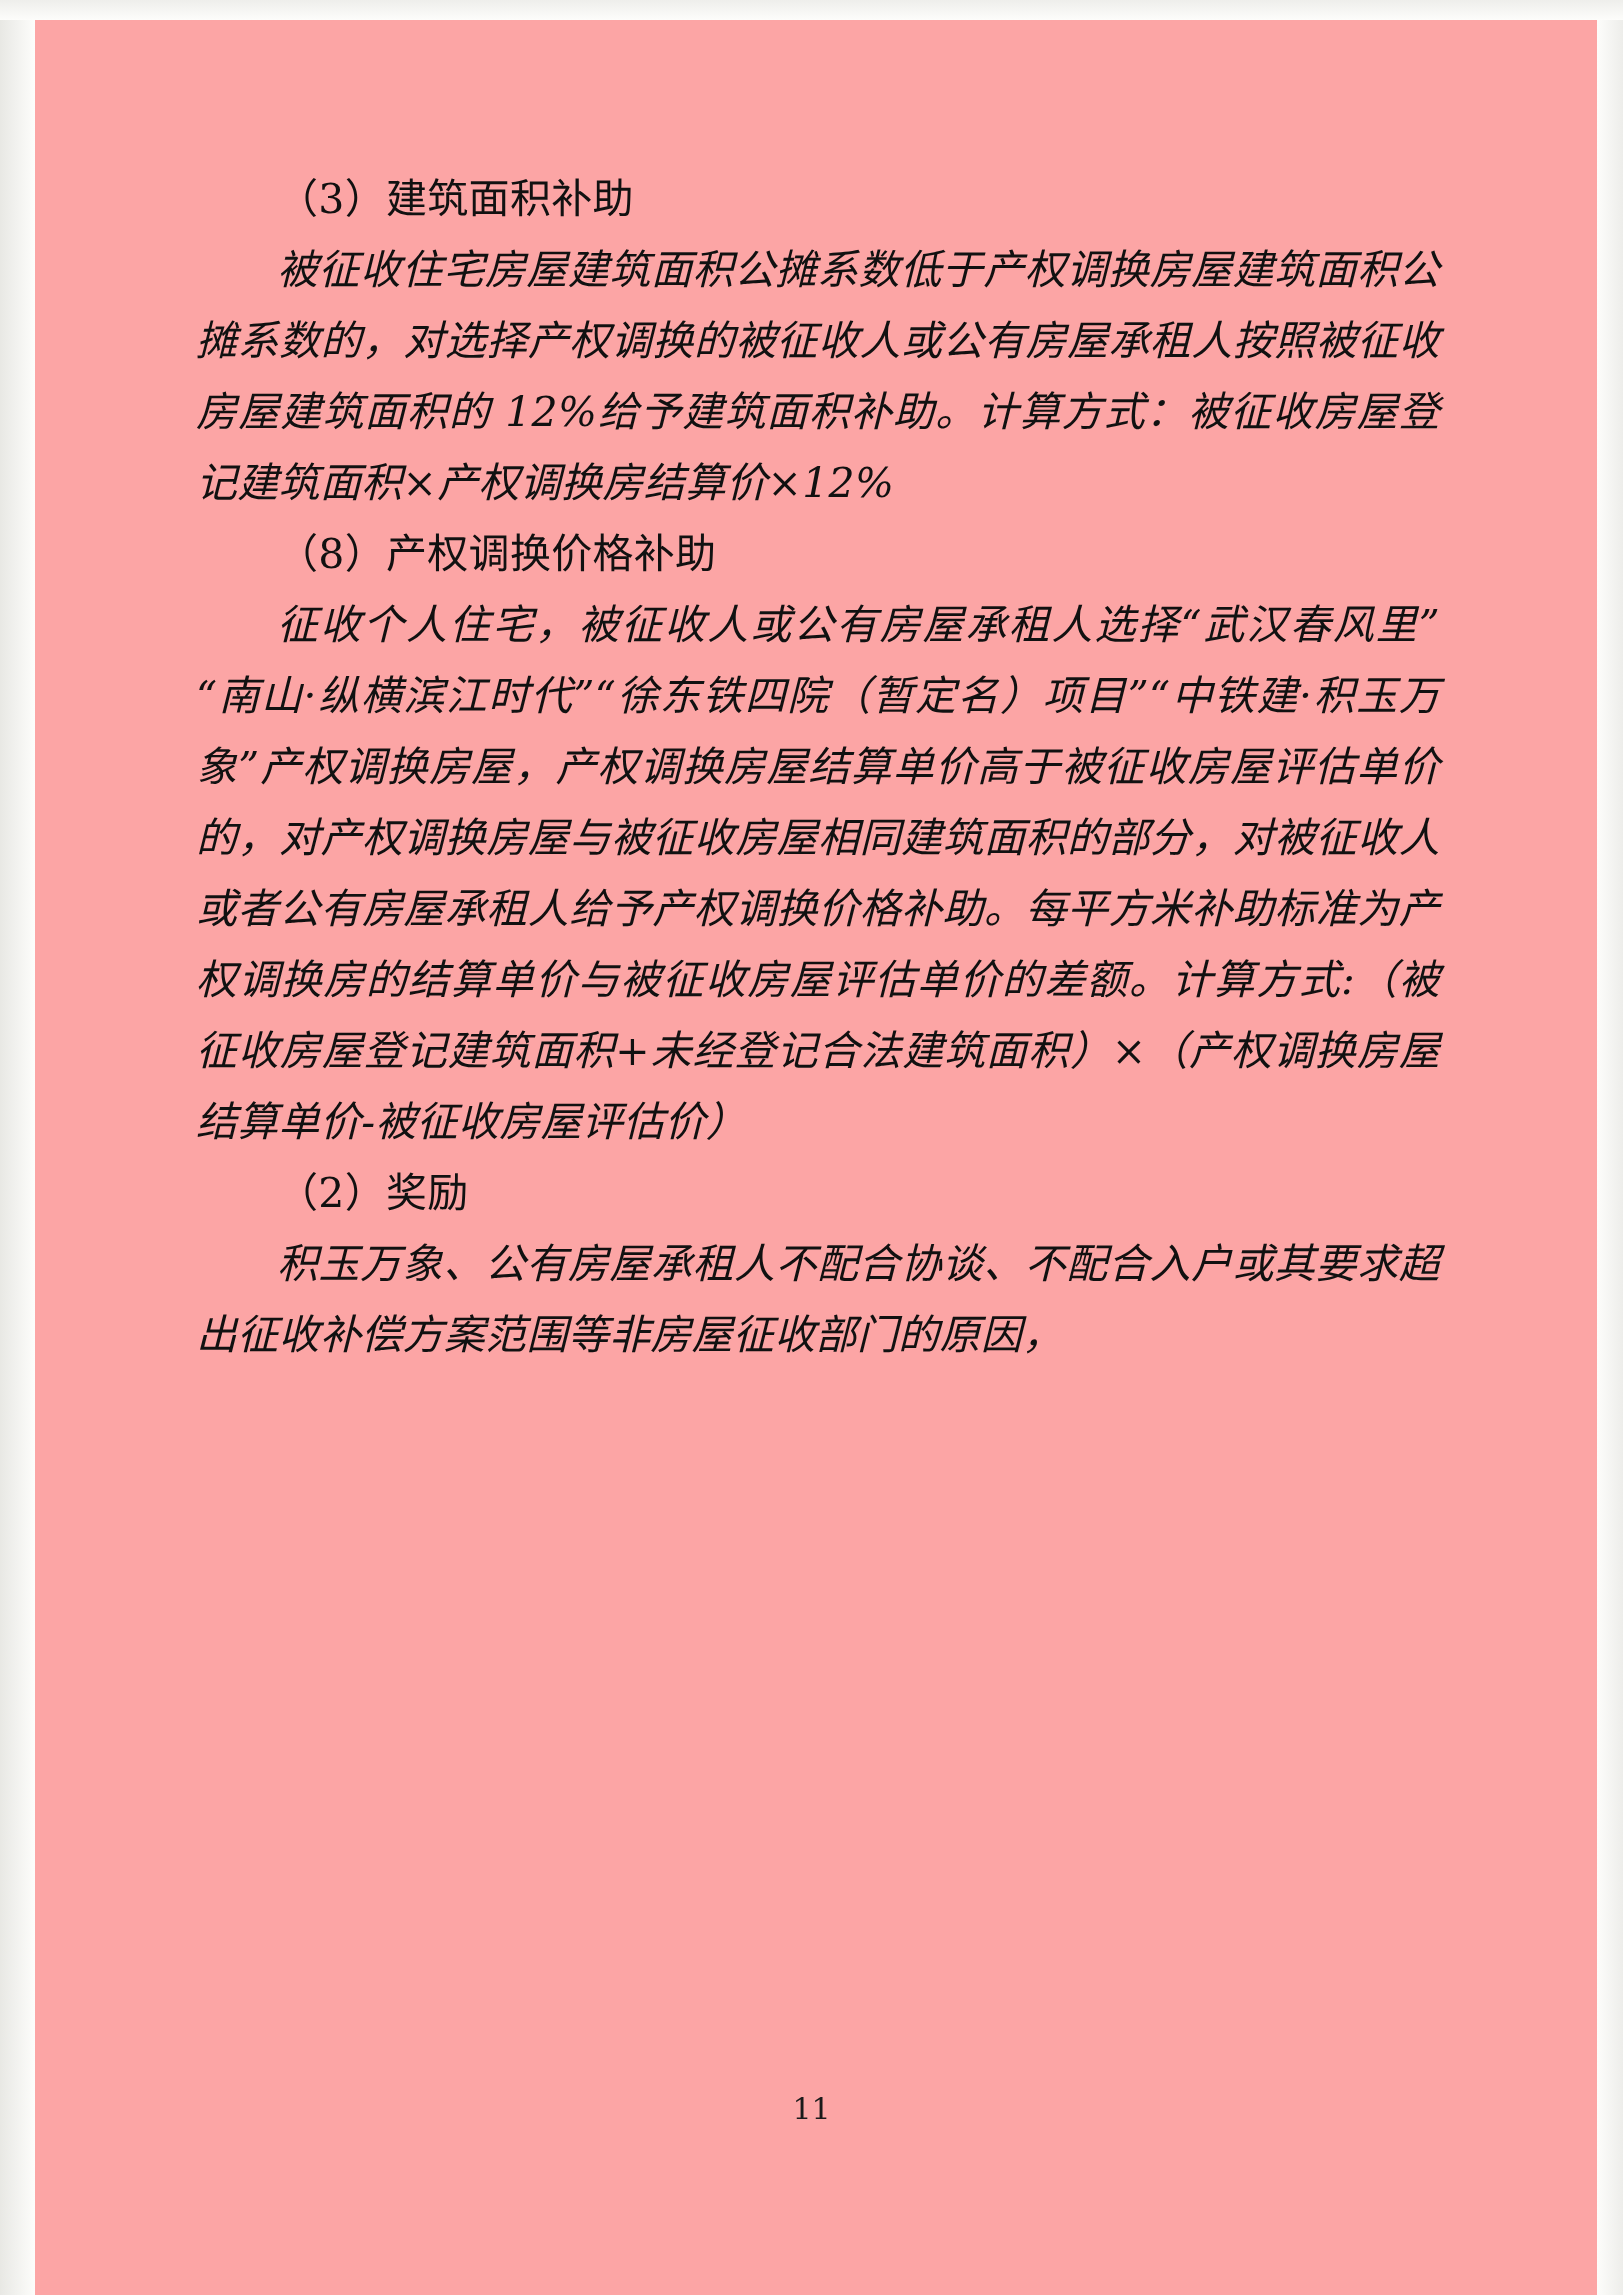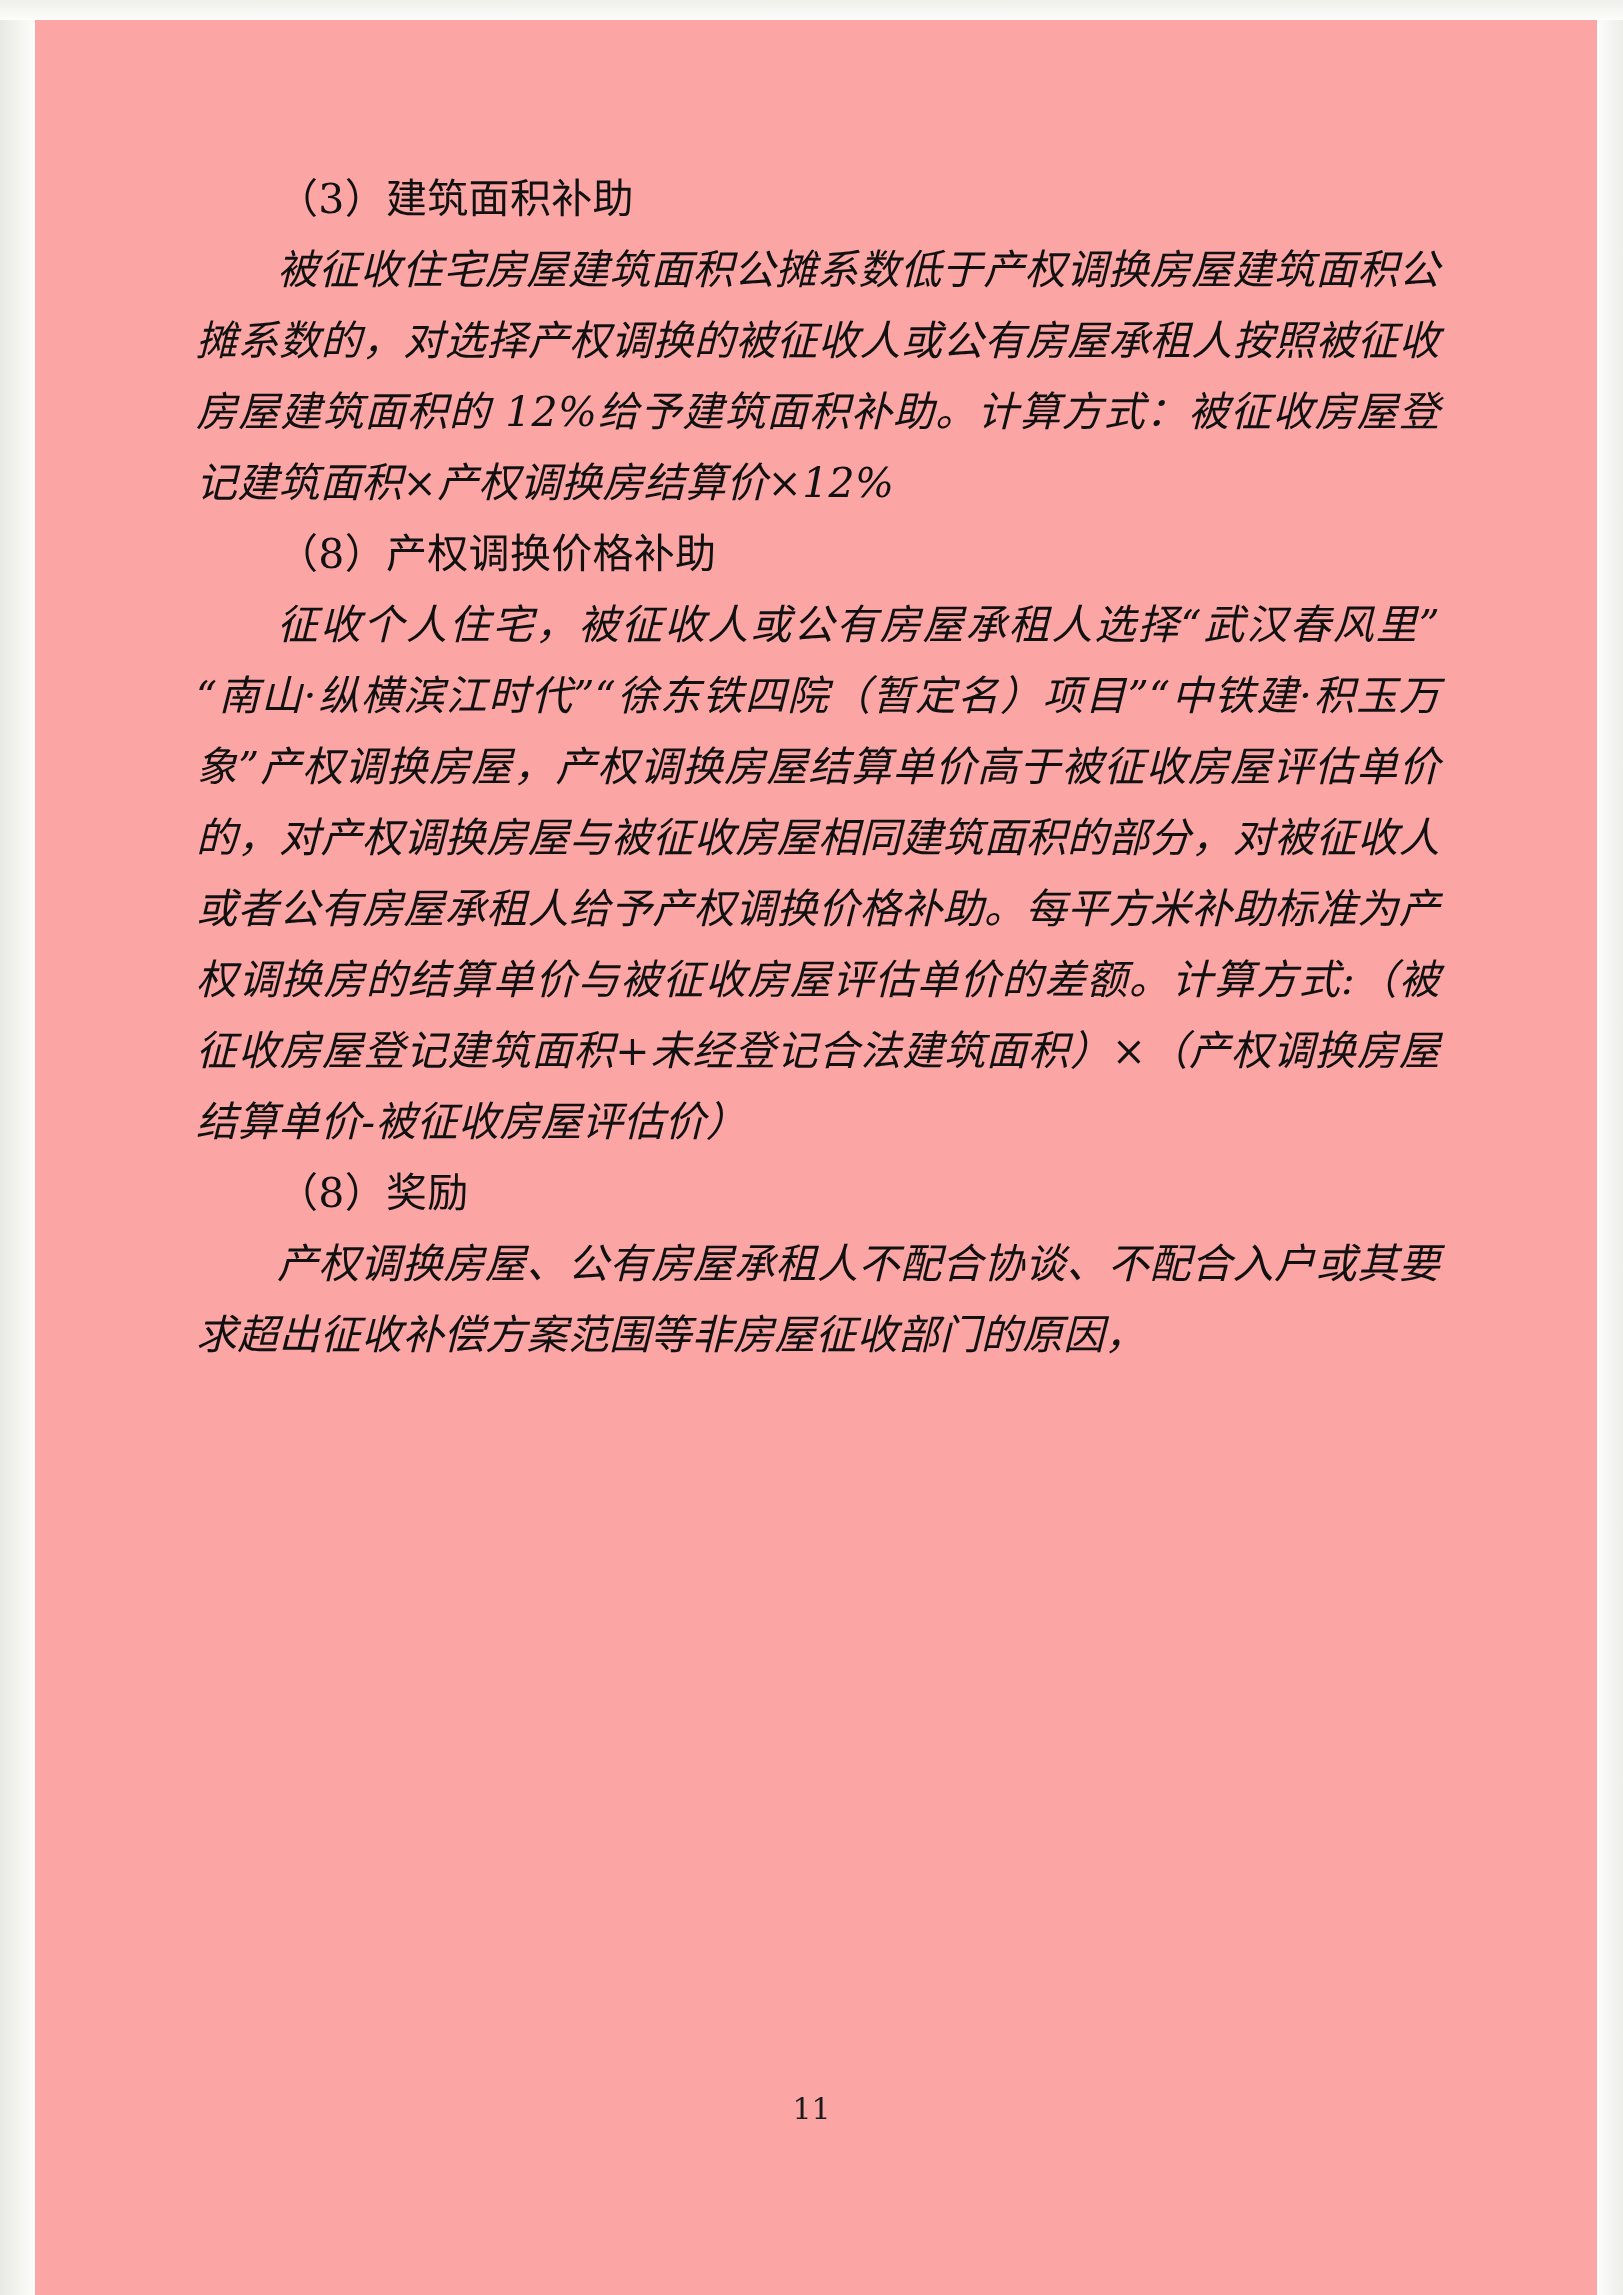--- a/index.html
+++ b/index.html
@@ -82,19 +82,19 @@
 <div class="page">
   <div class="paper-edge-left"></div>
   <div class="paper-edge-right"></div>
   <div class="paper-edge-top"></div>
 
   <div class="page-inner">
     <p class="doc-para heading">（3）建筑面积补助</p>
     <p class="doc-para indent">被征收住宅房屋建筑面积公摊系数低于产权调换房屋建筑面积公摊系数的，对选择产权调换的被征收人或公有房屋承租人按照被征收房屋建筑面积的 12%给予建筑面积补助。计算方式：被征收房屋登记建筑面积×产权调换房结算价×12%</p>
     <p class="doc-para heading">（8）产权调换价格补助</p>
     <p class="doc-para indent">征收个人住宅，被征收人或公有房屋承租人选择“武汉春风里”“南山·纵横滨江时代”“徐东铁四院（暂定名）项目”“中铁建·积玉万象”产权调换房屋，产权调换房屋结算单价高于被征收房屋评估单价的，对产权调换房屋与被征收房屋相同建筑面积的部分，对被征收人或者公有房屋承租人给予产权调换价格补助。每平方米补助标准为产权调换房的结算单价与被征收房屋评估单价的差额。计算方式:（被征收房屋登记建筑面积+未经登记合法建筑面积）×（产权调换房屋结算单价-被征收房屋评估价）</p>
-    <p class="doc-para heading">（8）奖励</p>
-    <p class="doc-para indent">产权调换房屋、公有房屋承租人不配合协谈、不配合入户或其要求超出征收补偿方案范围等非房屋征收部门的原因，</p>
+    <p class="doc-para heading">（2）奖励</p>
+    <p class="doc-para indent">积玉万象、公有房屋承租人不配合协谈、不配合入户或其要求超出征收补偿方案范围等非房屋征收部门的原因，</p>
   </div>
 
   <div class="page-number">11</div>
 </div>
 
 
 </body></html>

